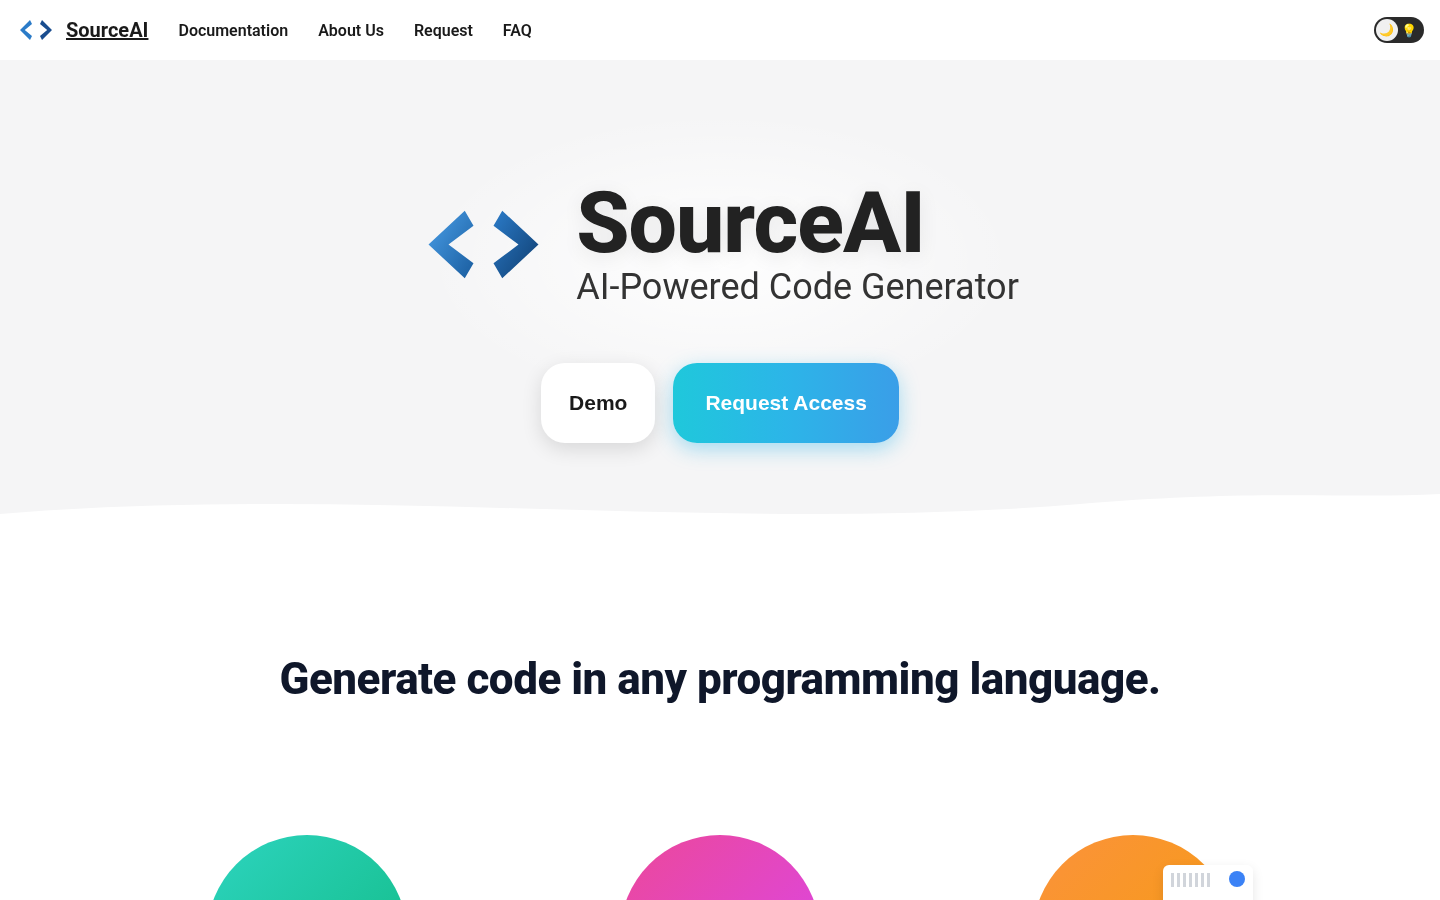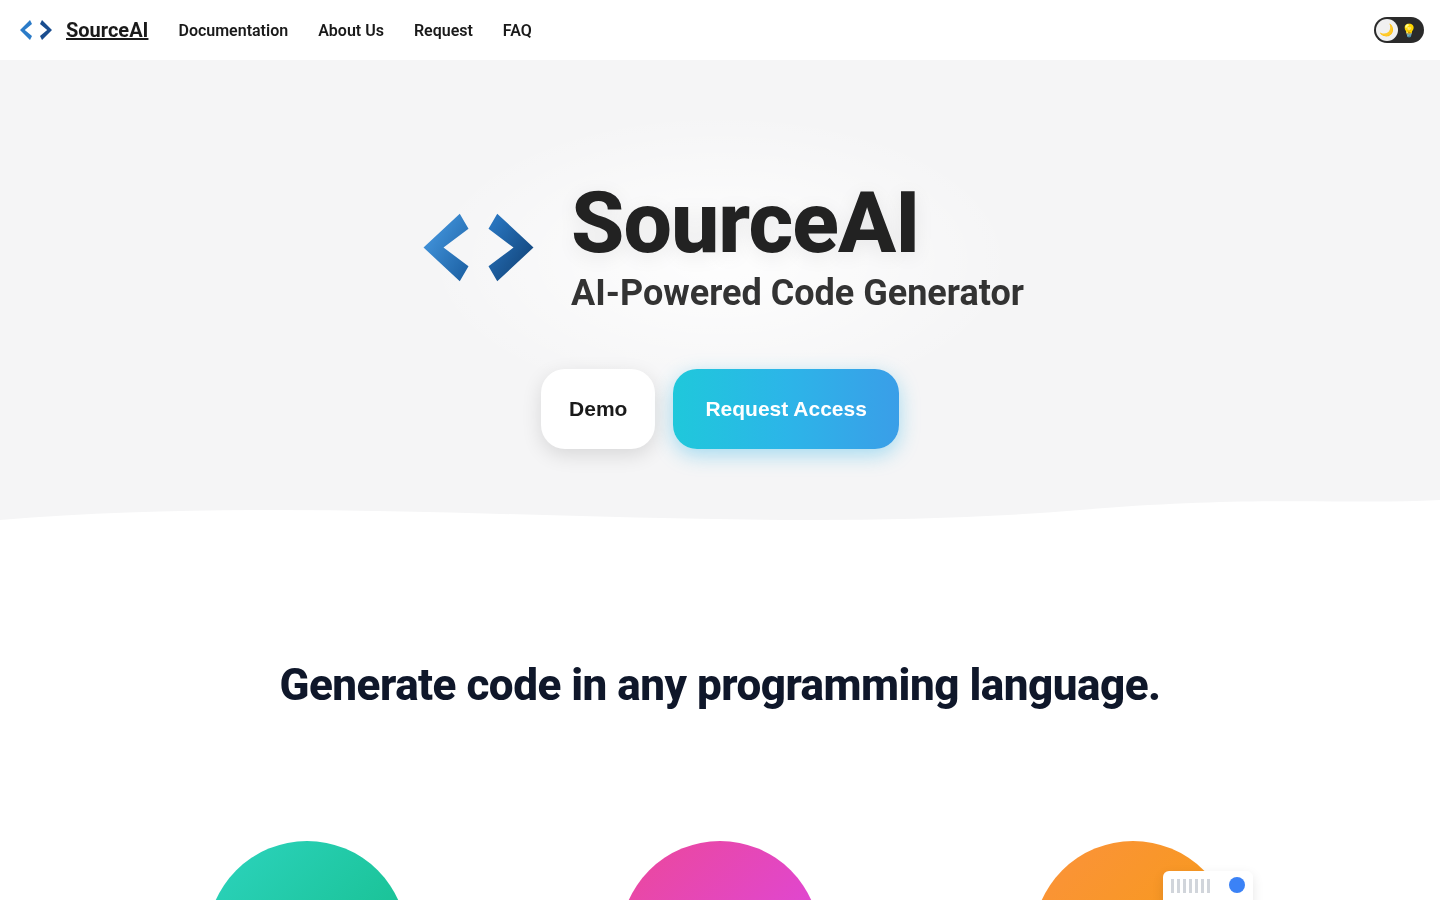--- a/index.html
+++ b/index.html
@@ -130,23 +130,22 @@
       font-size: 86px;
       font-weight: 800;
       color: #222;
       line-height: 1;
       letter-spacing: -1px;
       text-shadow: 0 4px 20px rgba(0,0,0,0.08);
     }
     
     .hero-subtitle {
       font-size: 36px;
-      font-weight: 700;
+      font-weight: 400;
       color: #333;
-      margin-top: 6px;
     }
     
     .hero-buttons {
       display: flex;
       justify-content: center;
       gap: 18px;
       margin-top: 55px;
       position: relative;
     }
     

